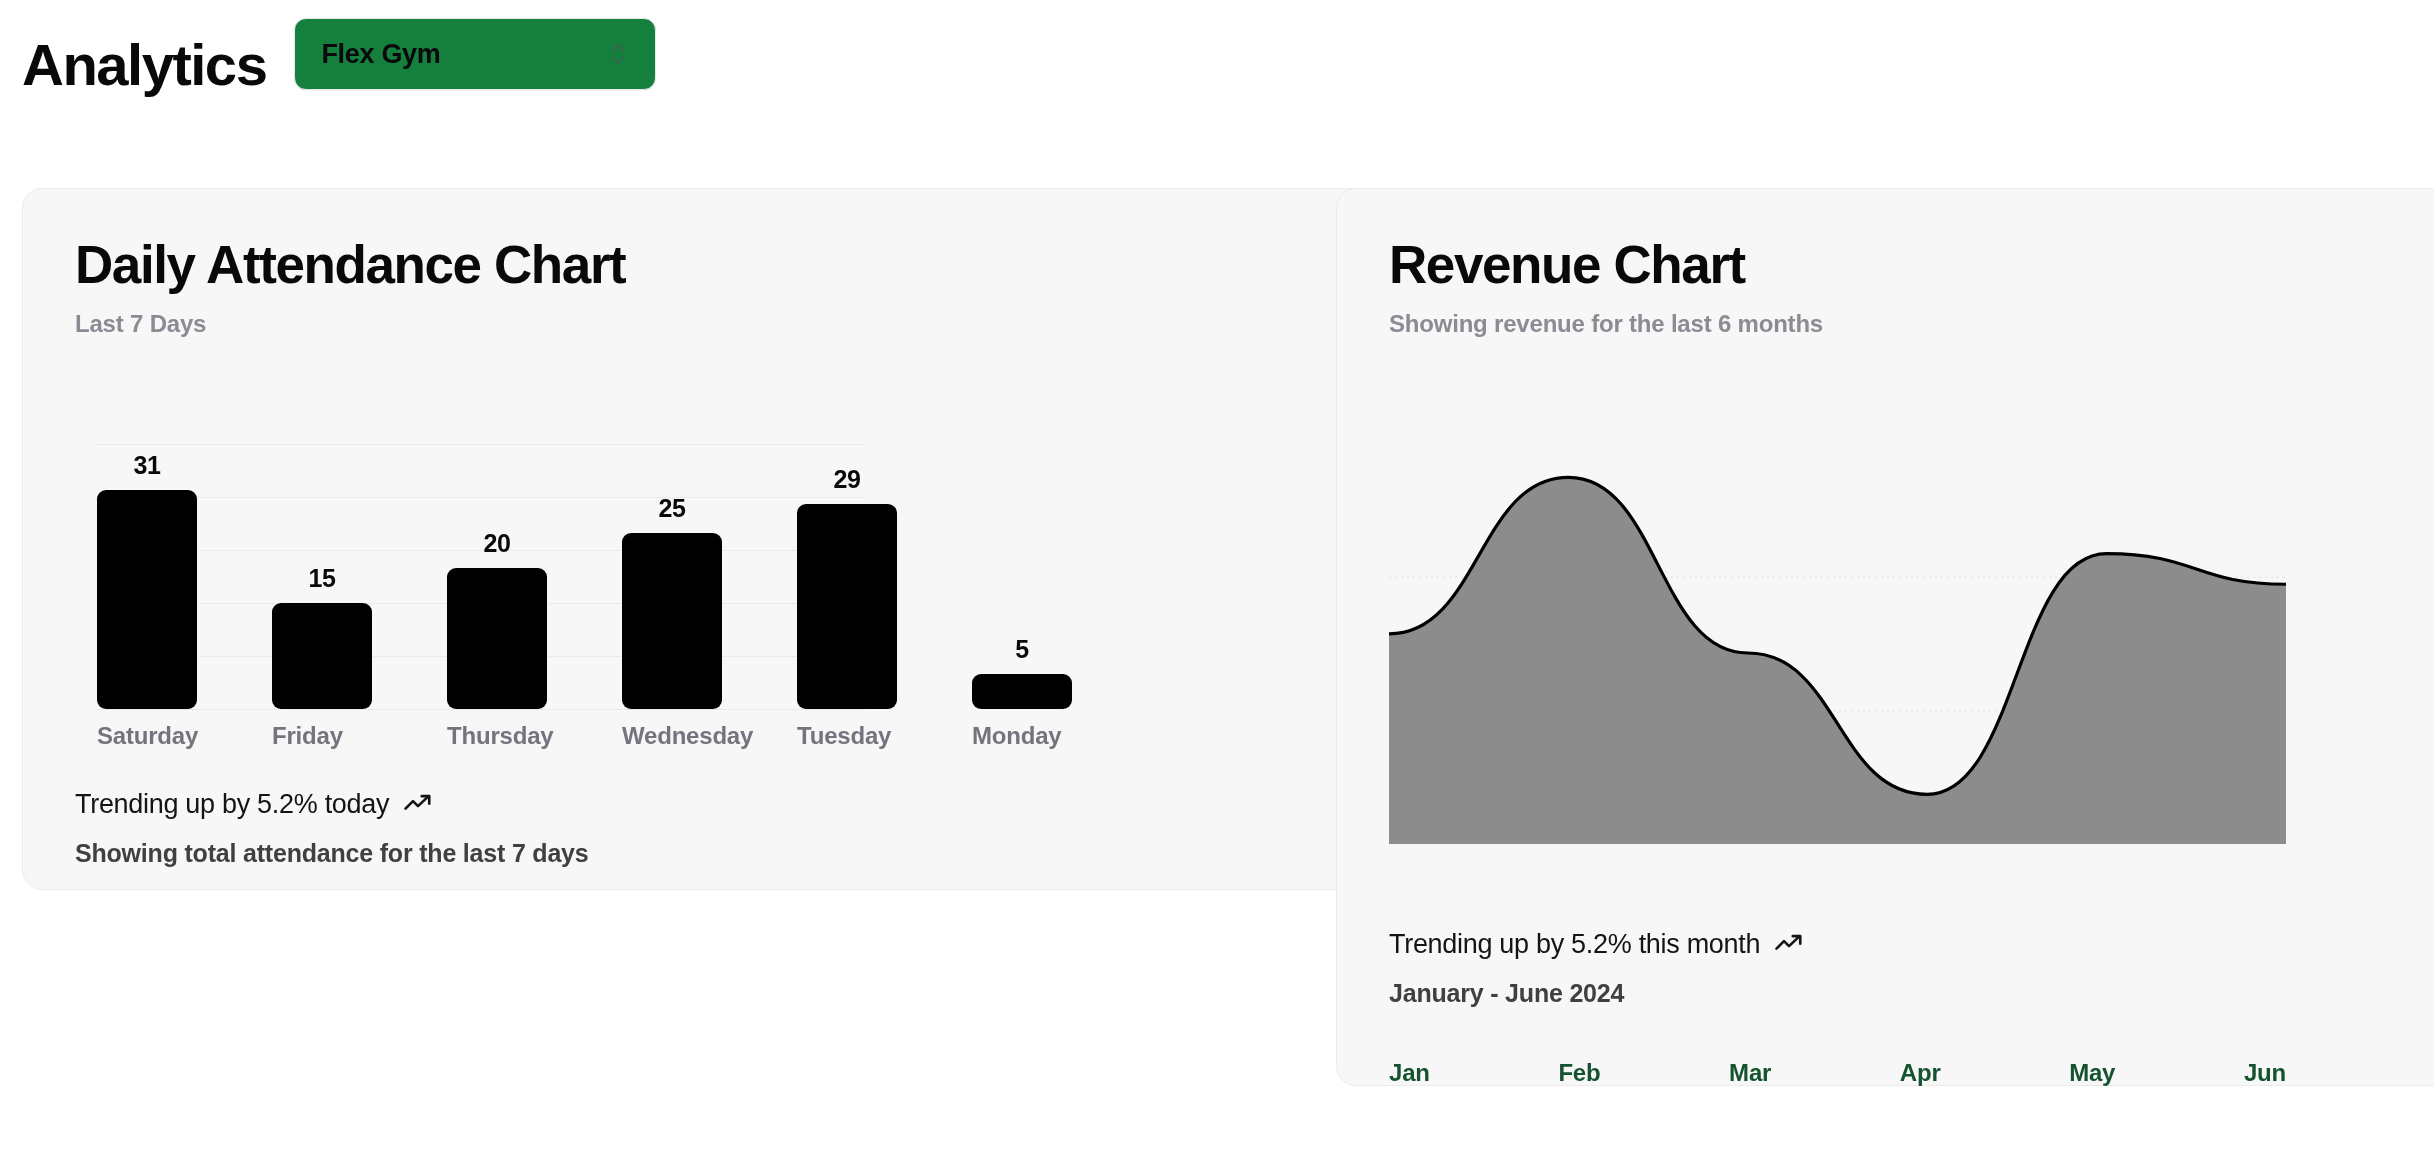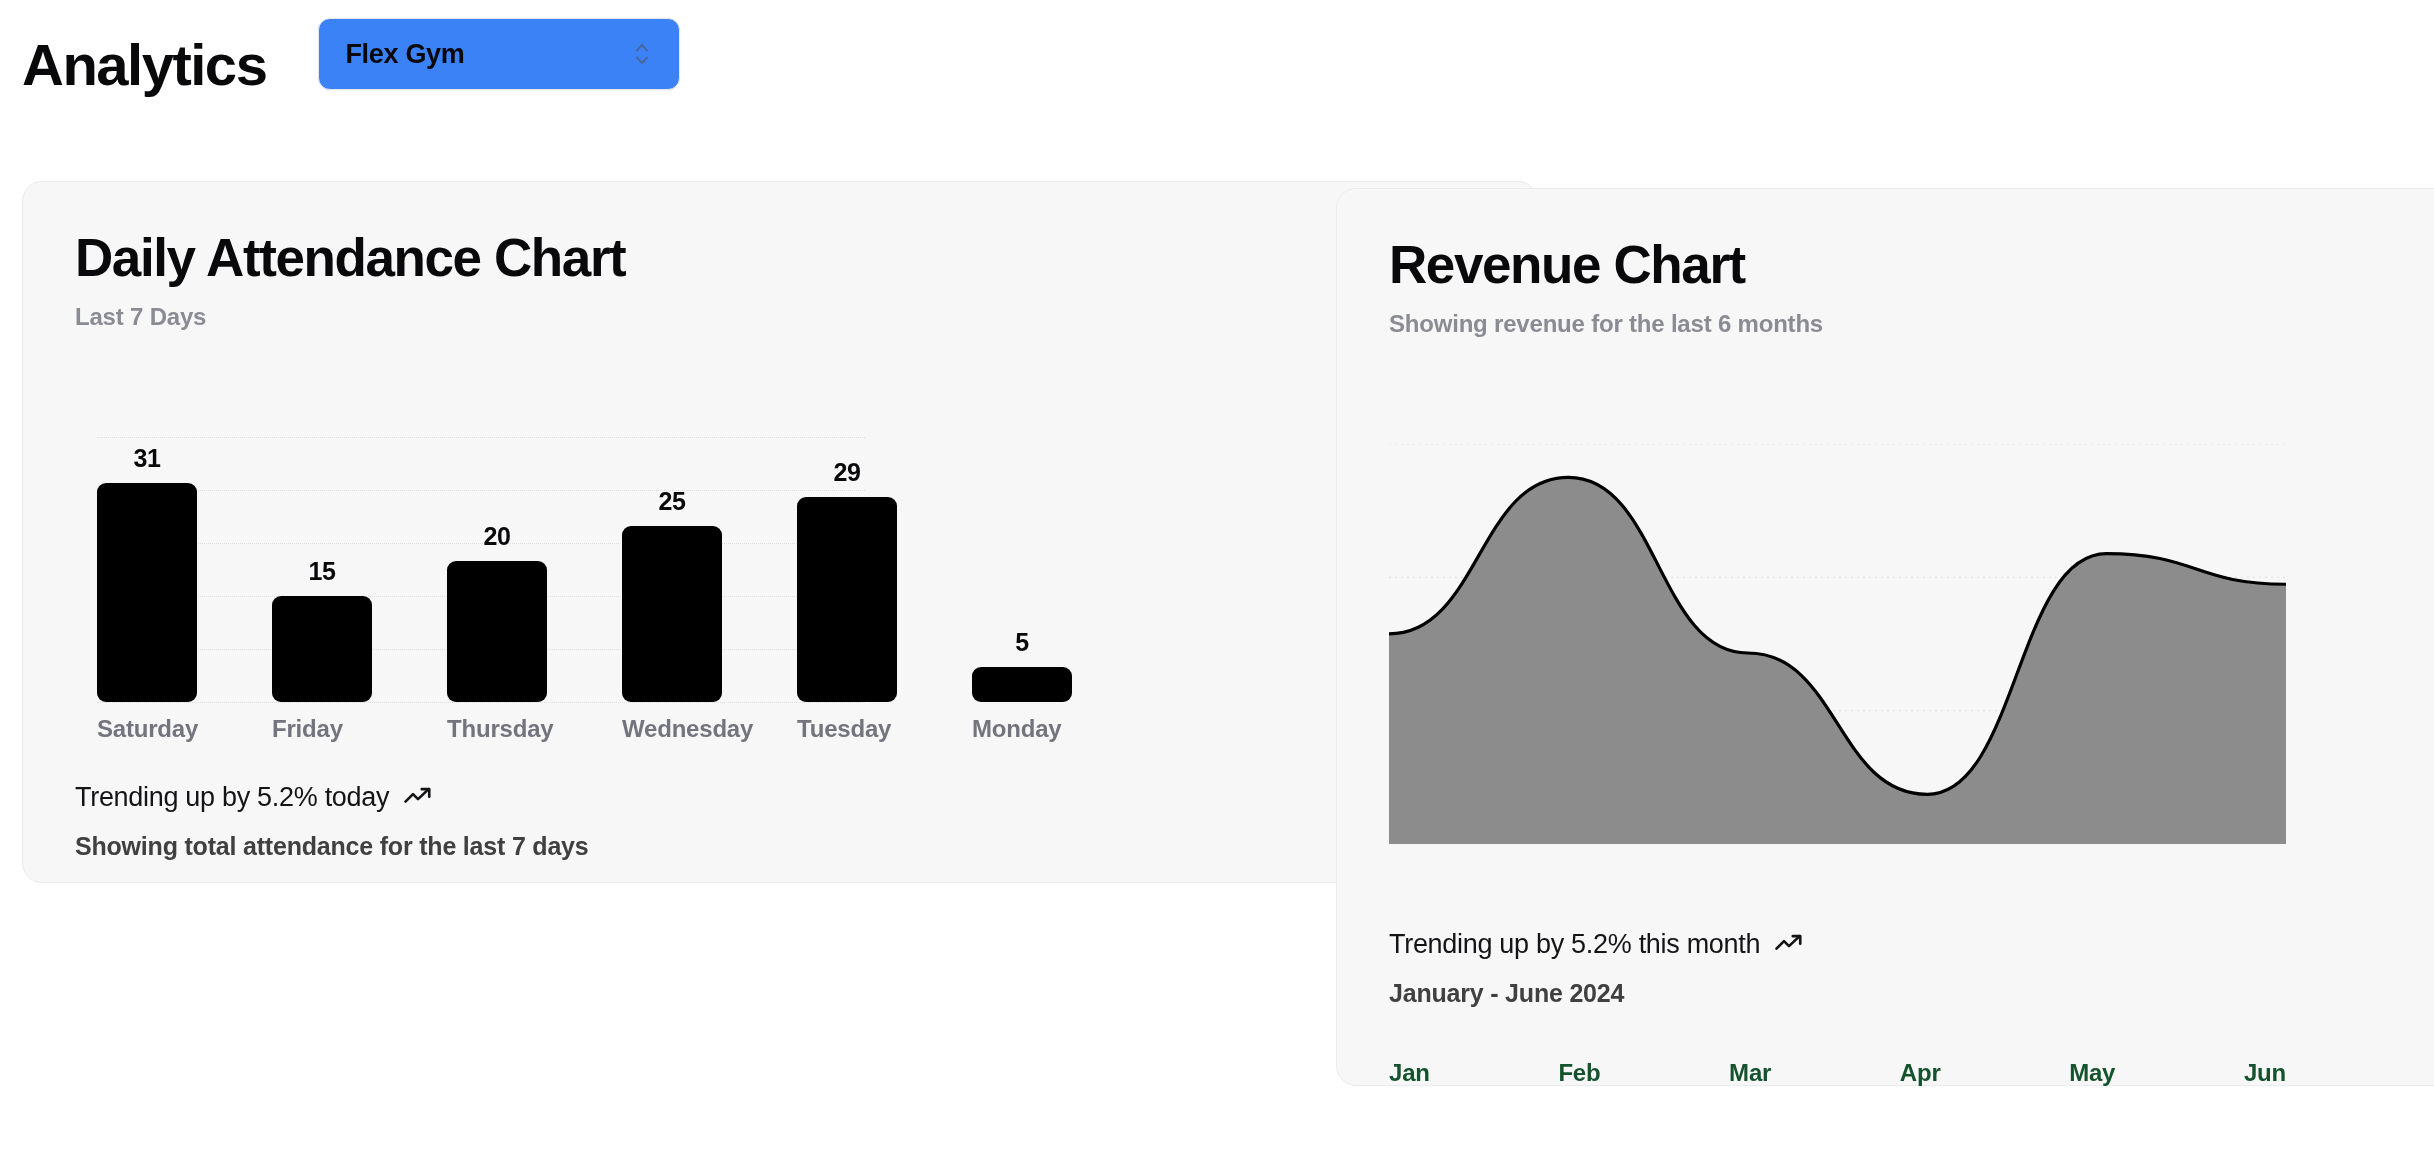--- a/index.html
+++ b/index.html
@@ -33,25 +33,25 @@
   .page-title {
     font-size: 58px;
     font-weight: 700;
     letter-spacing: -1.5px;
     color: #09090b;
     line-height: 1;
     margin-top: 21px;
   }
 
   .gym-select {
-    margin-left: 52px;
+    margin-left: 28px;
     position: relative;
     width: 362px;
     height: 72px;
-    background: #3b82f6;
+    background: #15803d;
     border: 1px solid #e8e8ea;
     border-radius: 12px;
     display: flex;
     align-items: center;
     padding: 0 26px;
     box-shadow: 0 1px 2px rgba(16,24,40,0.05);
     cursor: pointer;
   }
 
   .gym-select-label {
@@ -79,21 +79,21 @@
   
   .card {
     position: absolute;
     background: #f7f7f8;
     border: 1px solid #ebebed;
     border-radius: 20px;
   }
 
   #card-attendance {
     left: 22px;
-    top: 181px;
+    top: 188px;
     width: 1516px;
     height: 702px;
   }
 
   #card-revenue {
     left: 1336px;
     top: 188px;
     width: 1154px;
     height: 898px;
   }

